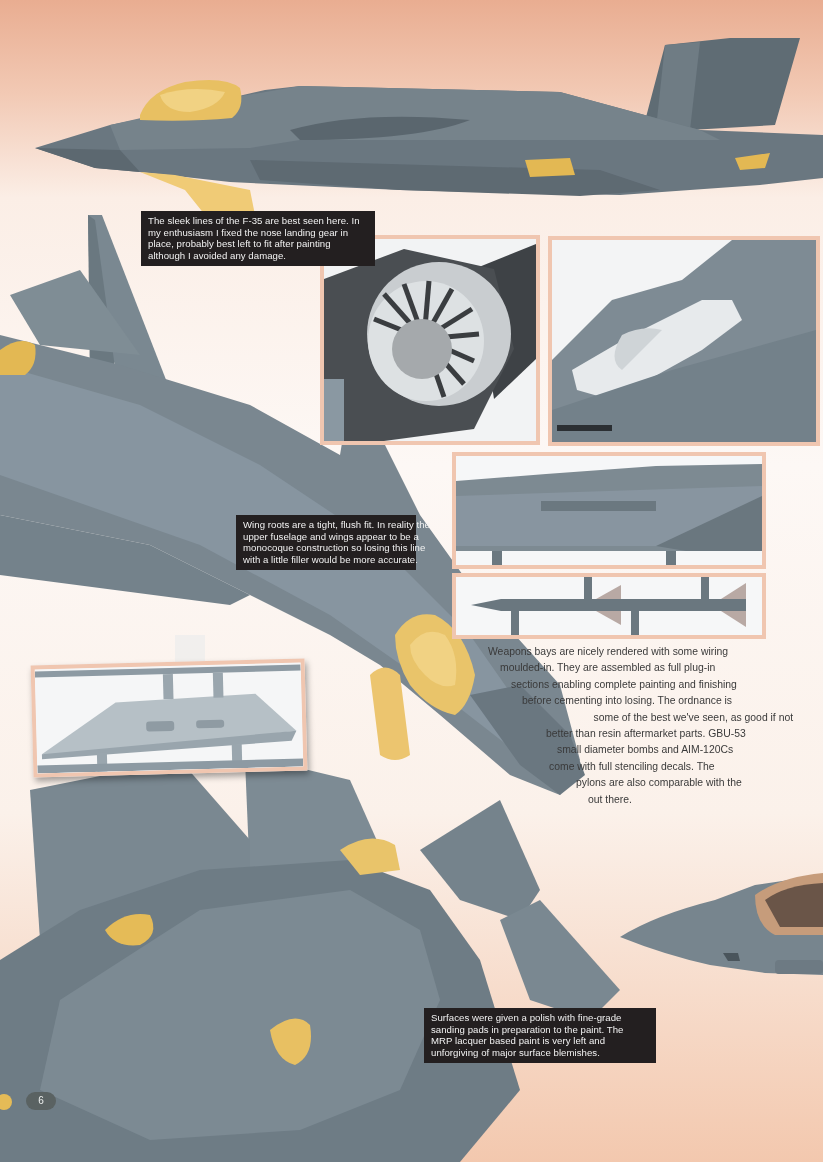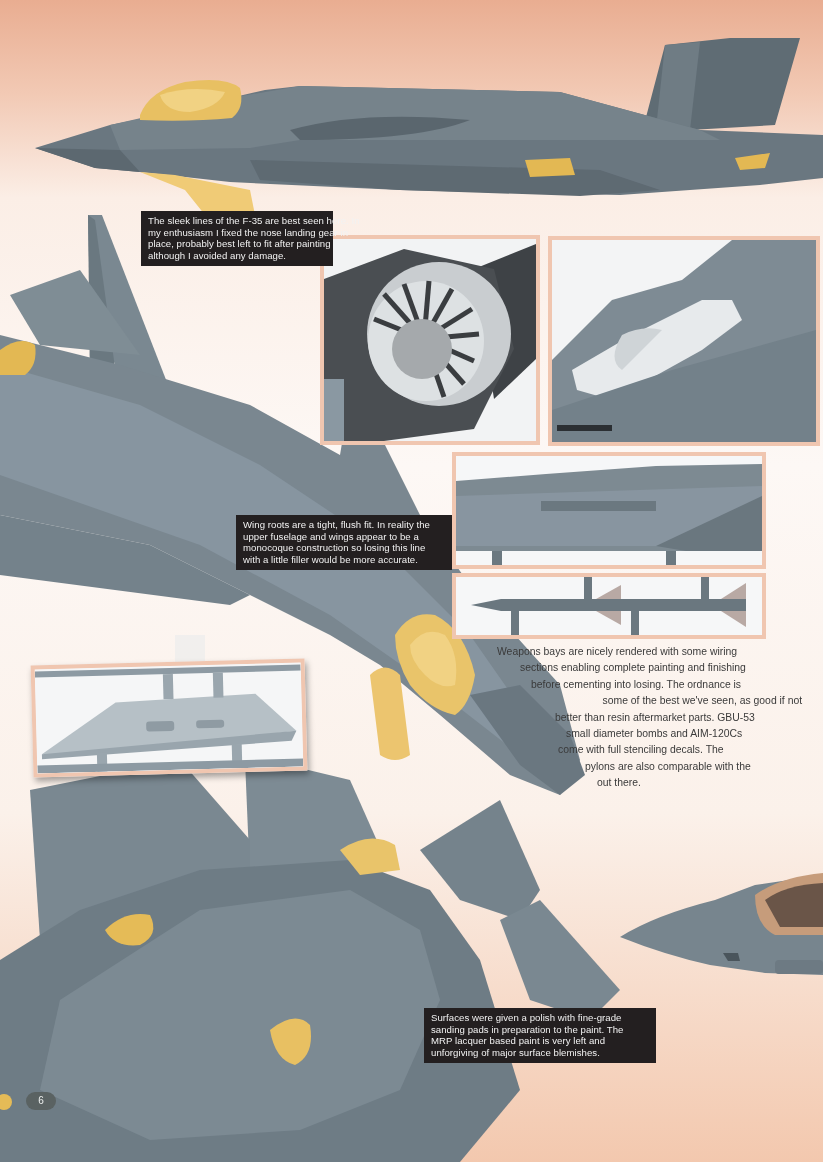--- a/index.html
+++ b/index.html
@@ -28,21 +28,20 @@
     border: 4px solid #f0c6b0;
     background: #f6f7f8;
     overflow: hidden;
   }
 
   .body-text {
     position: absolute;
     color: #3a3a3a;
     font-size: 10.4px;
     line-height: 16.4px;
-    padding-left: 9px;
   }
   .body-text span { display: block; white-space: nowrap; position: relative; }
 
   .page-number {
     position: absolute;
     left: 26px; top: 1092px;
     width: 30px; height: 18px;
     border-radius: 9px;
     background: #5a6262;
     color: #eef0ef;
@@ -204,43 +203,44 @@
     <rect x="110" y="55" width="28" height="10" rx="3" fill="#8f9ba3"></rect>
     <rect x="160" y="55" width="28" height="8" rx="3" fill="#8f9ba3"></rect>
     <rect x="128" y="8" width="10" height="25" fill="#9aa6ae"></rect>
     <rect x="178" y="8" width="10" height="25" fill="#9aa6ae"></rect>
     <rect x="60" y="85" width="10" height="19" fill="#9aa6ae"></rect>
     <rect x="195" y="80" width="10" height="24" fill="#9aa6ae"></rect>
     <rect x="0" y="96" width="266" height="8" fill="#8d9aa3"></rect>
   </svg>
 </div>
 
-<div class="caption" style="left:141px;top:211px;width:192px;">
+<div class="caption" style="left:141px;top:211px;width:234px;">
   <span>The sleek lines of the F-35 are best seen here. In</span>
   <span>my enthusiasm I fixed the nose landing gear in</span>
   <span>place, probably best left to fit after painting</span>
   <span>although I avoided any damage.</span>
 </div>
 
-<div class="caption" style="left:236px;top:515px;width:216px;">
+<div class="caption" style="left:236px;top:515px;width:180px;">
   <span>Wing roots are a tight, flush fit. In reality the</span>
   <span>upper fuselage and wings appear to be a</span>
   <span>monocoque construction so losing this line</span>
   <span>with a little filler would be more accurate.</span>
 </div>
 
 <div class="caption" style="left:424px;top:1008px;width:232px;">
   <span>Surfaces were given a polish with fine-grade</span>
   <span>sanding pads in preparation to the paint. The</span>
   <span>MRP lacquer based paint is very left and</span>
   <span>unforgiving of major surface blemishes.</span>
 </div>
 
 <div class="body-text" style="left:0;top:644px;">
   <span style="left:488px;">Weapons bays are nicely rendered with some wiring</span>
+  <span style="left:500px;">moulded-in. They are assembled as full plug-in</span>
   <span style="left:511px;">sections enabling complete painting and finishing</span>
   <span style="left:522px;">before cementing into losing. The ordnance is</span>
   <span style="left:553px;text-align:right;">some of the best we've seen, as good if not</span>
   <span style="left:546px;">better than resin aftermarket parts. GBU-53</span>
   <span style="left:557px;">small diameter bombs and AIM-120Cs</span>
   <span style="left:549px;">come with full stenciling decals. The</span>
   <span style="left:576px;">pylons are also comparable with the</span>
   <span style="left:588px;">out there.</span>
 </div>
 

